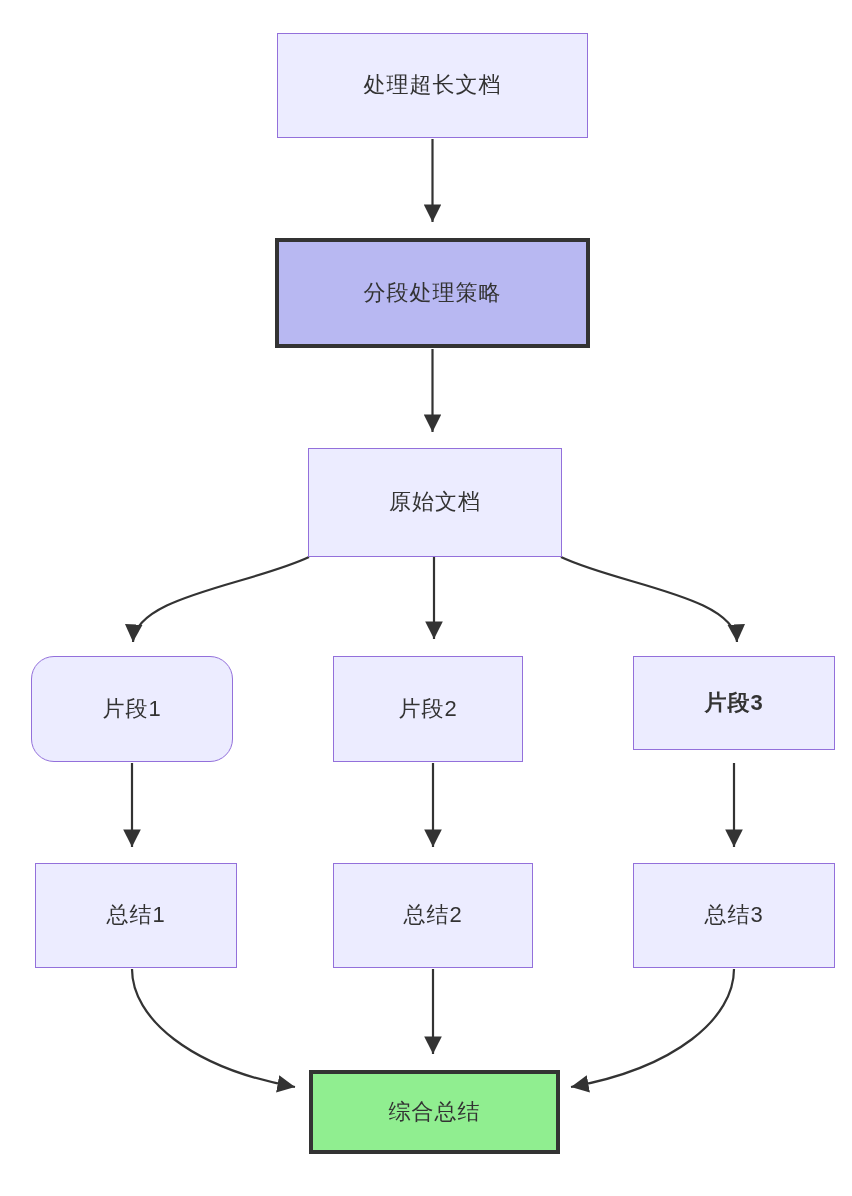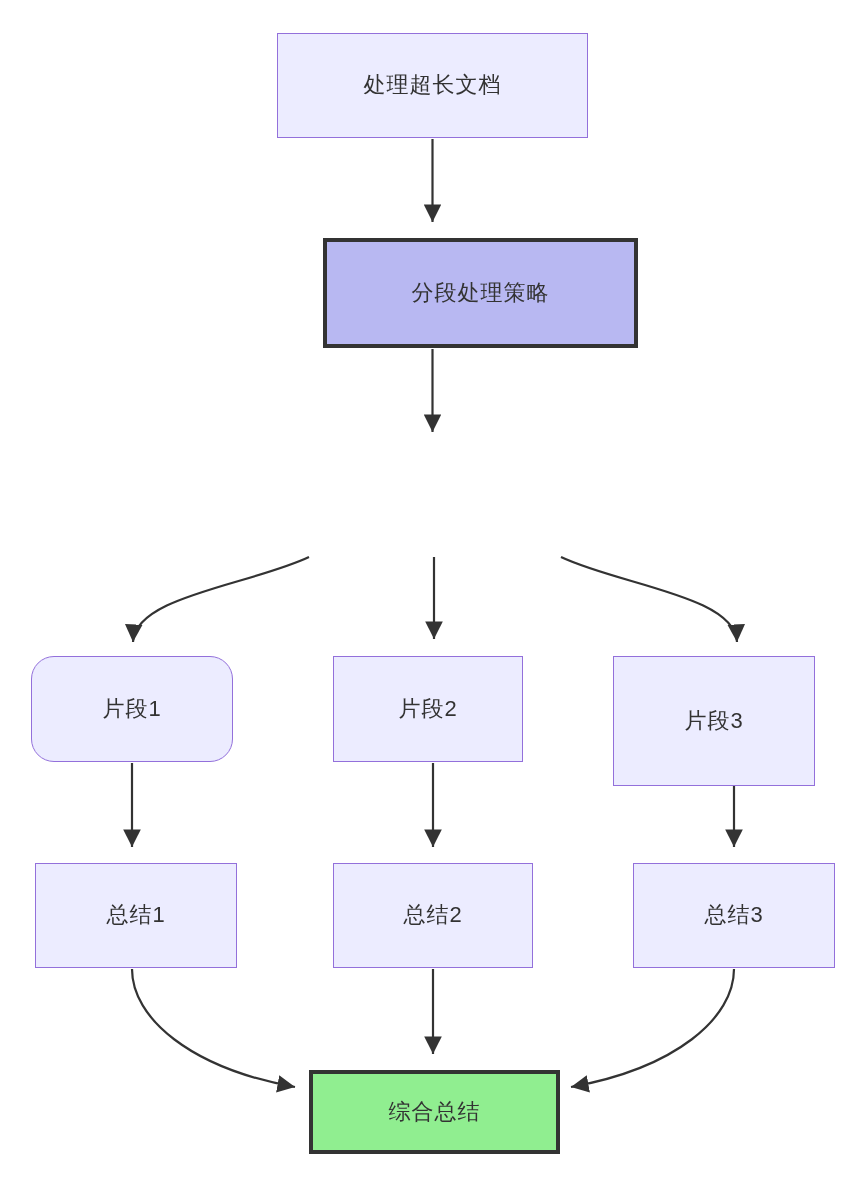--- a/index.html
+++ b/index.html
@@ -46,21 +46,21 @@
   .node--final {
     background: #90EE90;
     border: 4px solid #333333;
   }
   
   .n-start    { left: 277px; top: 33px;   width: 311px; height: 105px; }
   .n-strategy { left: 275px; top: 238px;  width: 315px; height: 110px; }
   .n-doc      { left: 308px; top: 448px;  width: 254px; height: 109px; }
   .n-chunk1   { left: 31px;  top: 656px;  width: 202px; height: 106px; }
   .n-chunk2   { left: 333px; top: 656px;  width: 190px; height: 106px; }
-  .n-chunk3   { left: 613px; top: 656px;  width: 202px; height: 130px; }
+  .n-chunk3   { left: 633px; top: 656px;  width: 202px; height: 94px; font-weight: bold; }
   .n-summary1 { left: 35px;  top: 863px;  width: 202px; height: 105px; }
   .n-summary2 { left: 333px; top: 863px;  width: 200px; height: 105px; }
   .n-summary3 { left: 633px; top: 863px;  width: 202px; height: 105px; }
   .n-final    { left: 309px; top: 1070px; width: 251px; height: 84px; }
 </style>
 </head>
 <body>
 
 <div class="canvas">
 
@@ -80,24 +80,27 @@
     <path class="edge" d="M734,763 L734,847" marker-end="url(#arrow)" style="stroke: rgb(51, 51, 51);"></path>
     <path class="edge" d="M132,969 C132,1018 190,1068 295,1087" marker-end="url(#arrow)" style="stroke: rgb(51, 51, 51);"></path>
     <path class="edge" d="M433,969 L433,1054" marker-end="url(#arrow)" style="stroke: rgb(51, 51, 51);"></path>
     <path class="edge" d="M734,969 C734,1018 676,1068 571,1087" marker-end="url(#arrow)" style="stroke: rgb(51, 51, 51);"></path>
   </svg>
 
   <div class="node n-start" style="background-color: rgb(236, 236, 255); border-color: rgb(147, 112, 219); color: rgb(51, 51, 51);">
     <span>处理超长文档</span>
   </div>
 
-  <div class="node node--strategy n-strategy" style="background-color: rgb(184, 184, 242); border-color: rgb(51, 51, 51); color: rgb(51, 51, 51); margin-left: 48px;">
+  <div class="node node--strategy n-strategy" style="background-color: rgb(184, 184, 242); border-color: rgb(51, 51, 51); color: rgb(51, 51, 51);">
     <span>分段处理策略</span>
   </div>
 
+  <div class="node n-doc" style="background-color: rgb(236, 236, 255); border-color: rgb(147, 112, 219); color: rgb(51, 51, 51);">
+    <span>原始文档</span>
+  </div>
 
   <div class="node n-chunk1" style="background-color: rgb(236, 236, 255); border-color: rgb(147, 112, 219); color: rgb(51, 51, 51); border-radius: 23px;">
     <span>片段1</span>
   </div>
 
   <div class="node n-chunk2" style="background-color: rgb(236, 236, 255); border-color: rgb(147, 112, 219); color: rgb(51, 51, 51);">
     <span>片段2</span>
   </div>
 
   <div class="node n-chunk3" style="background-color: rgb(236, 236, 255); border-color: rgb(147, 112, 219); color: rgb(51, 51, 51);">

